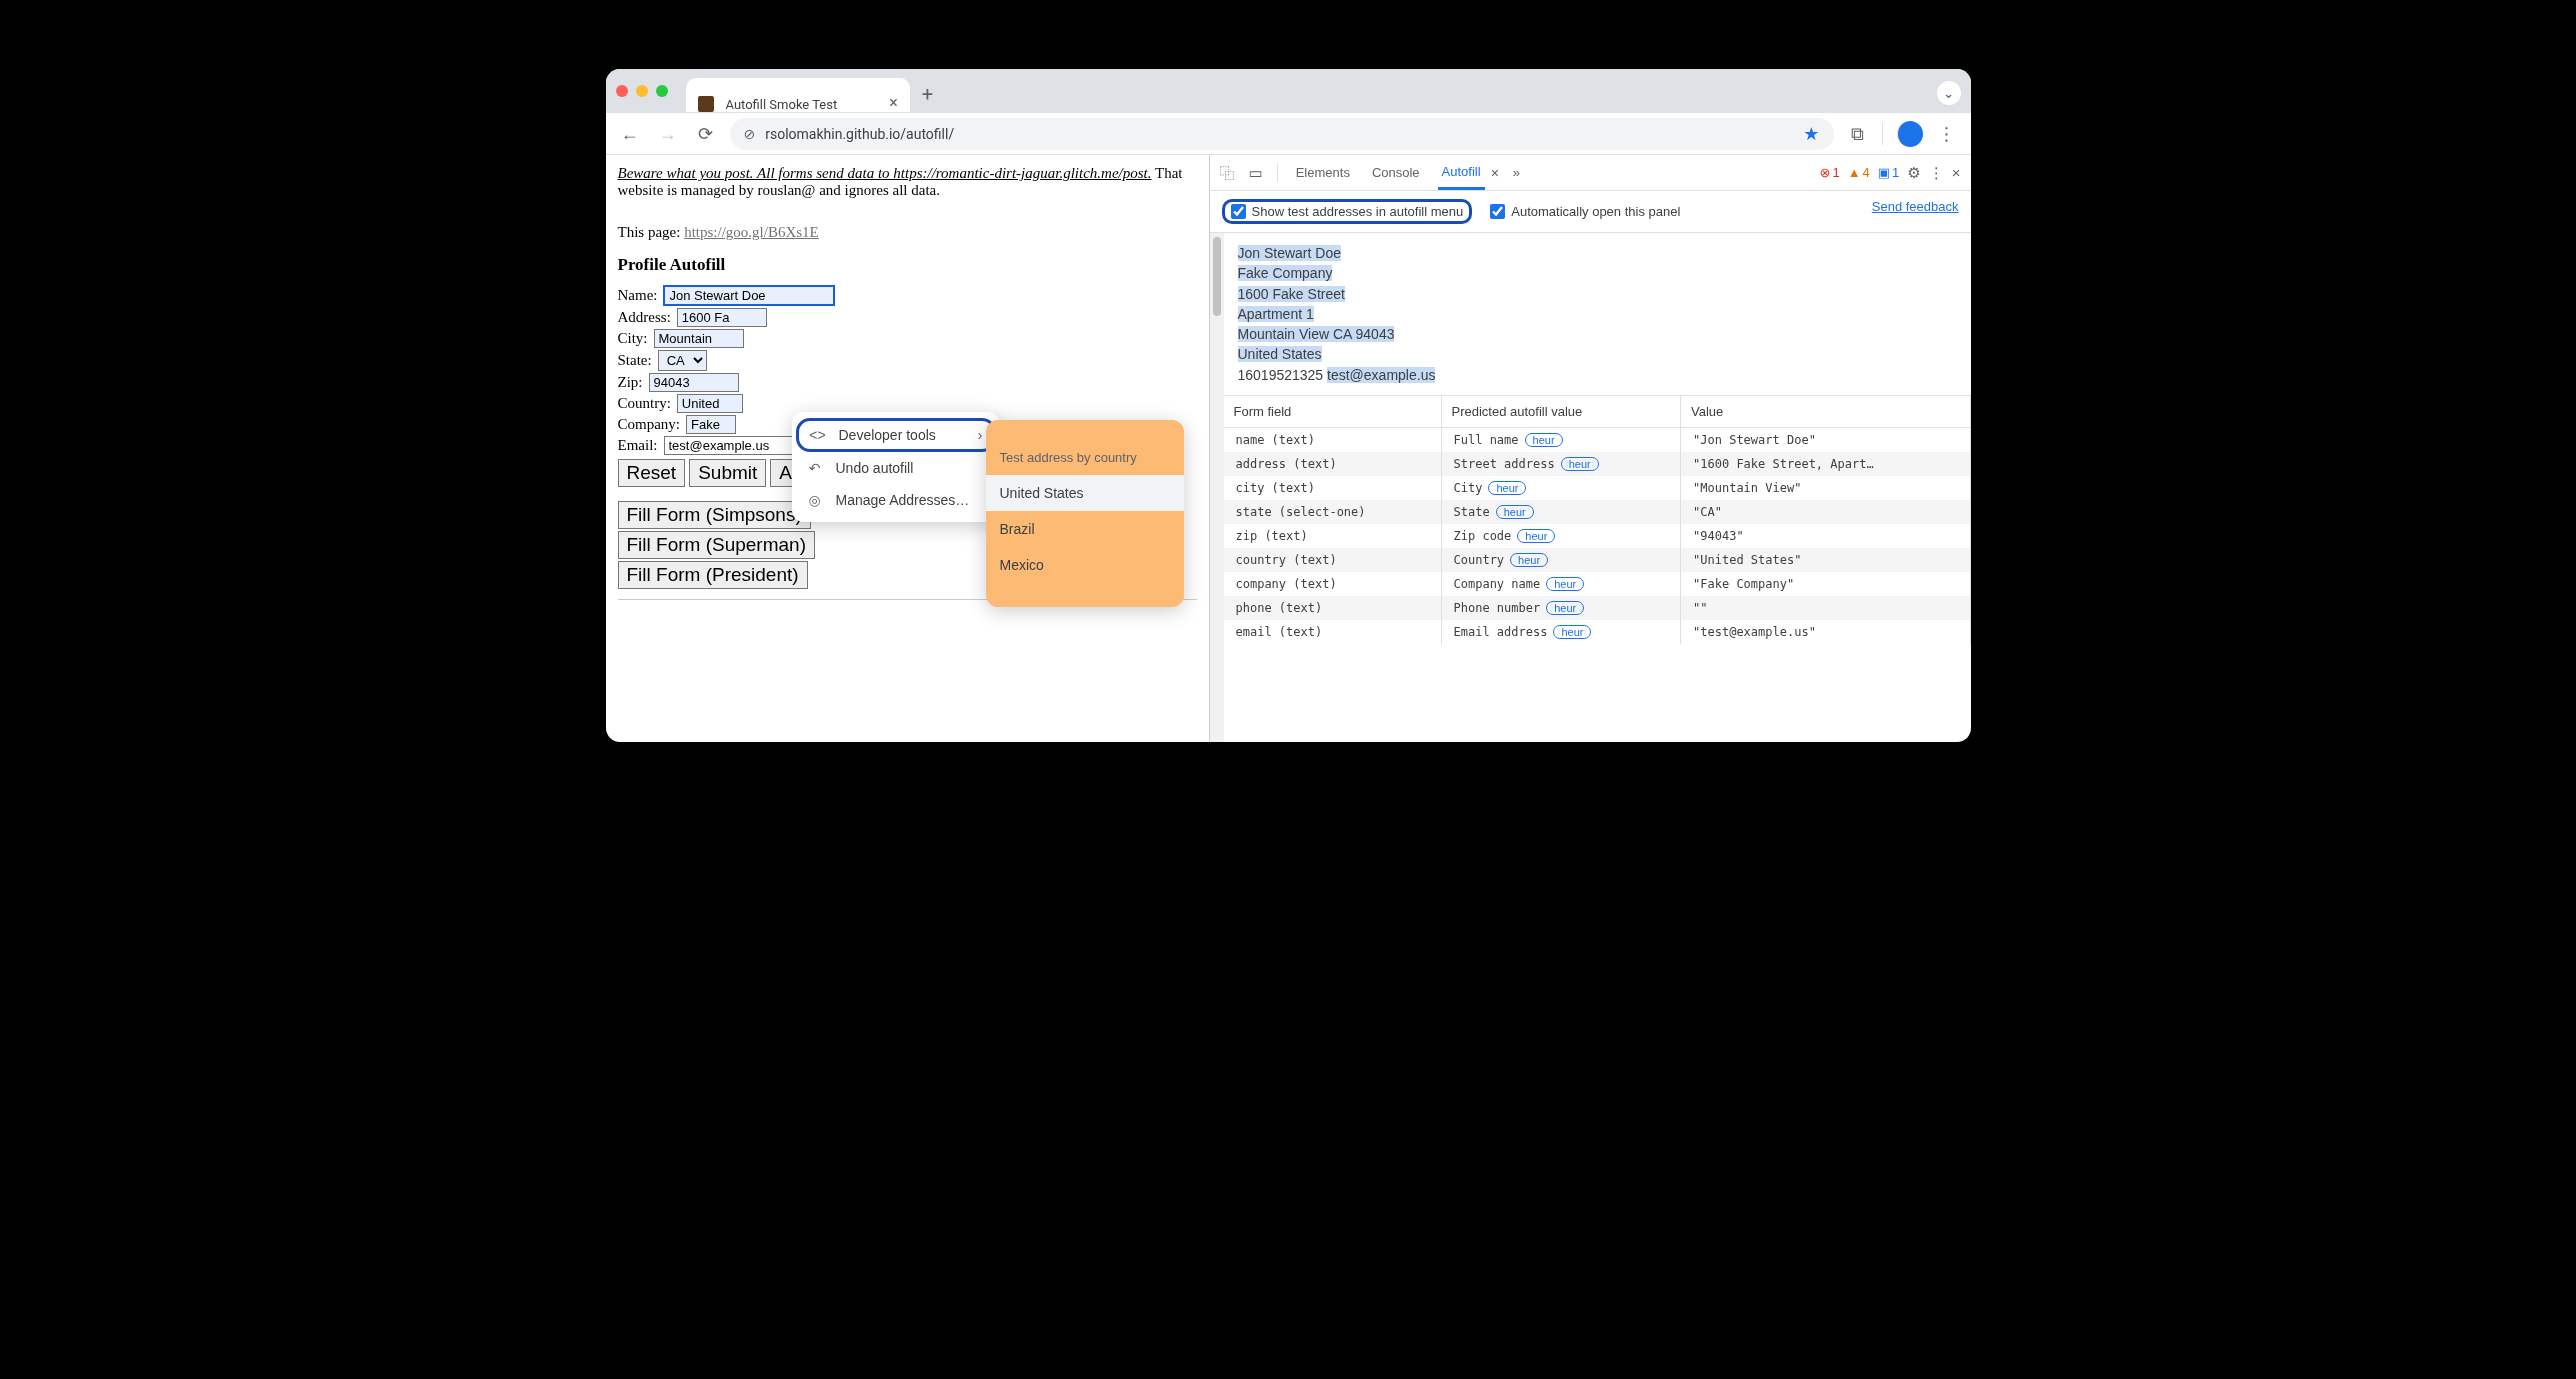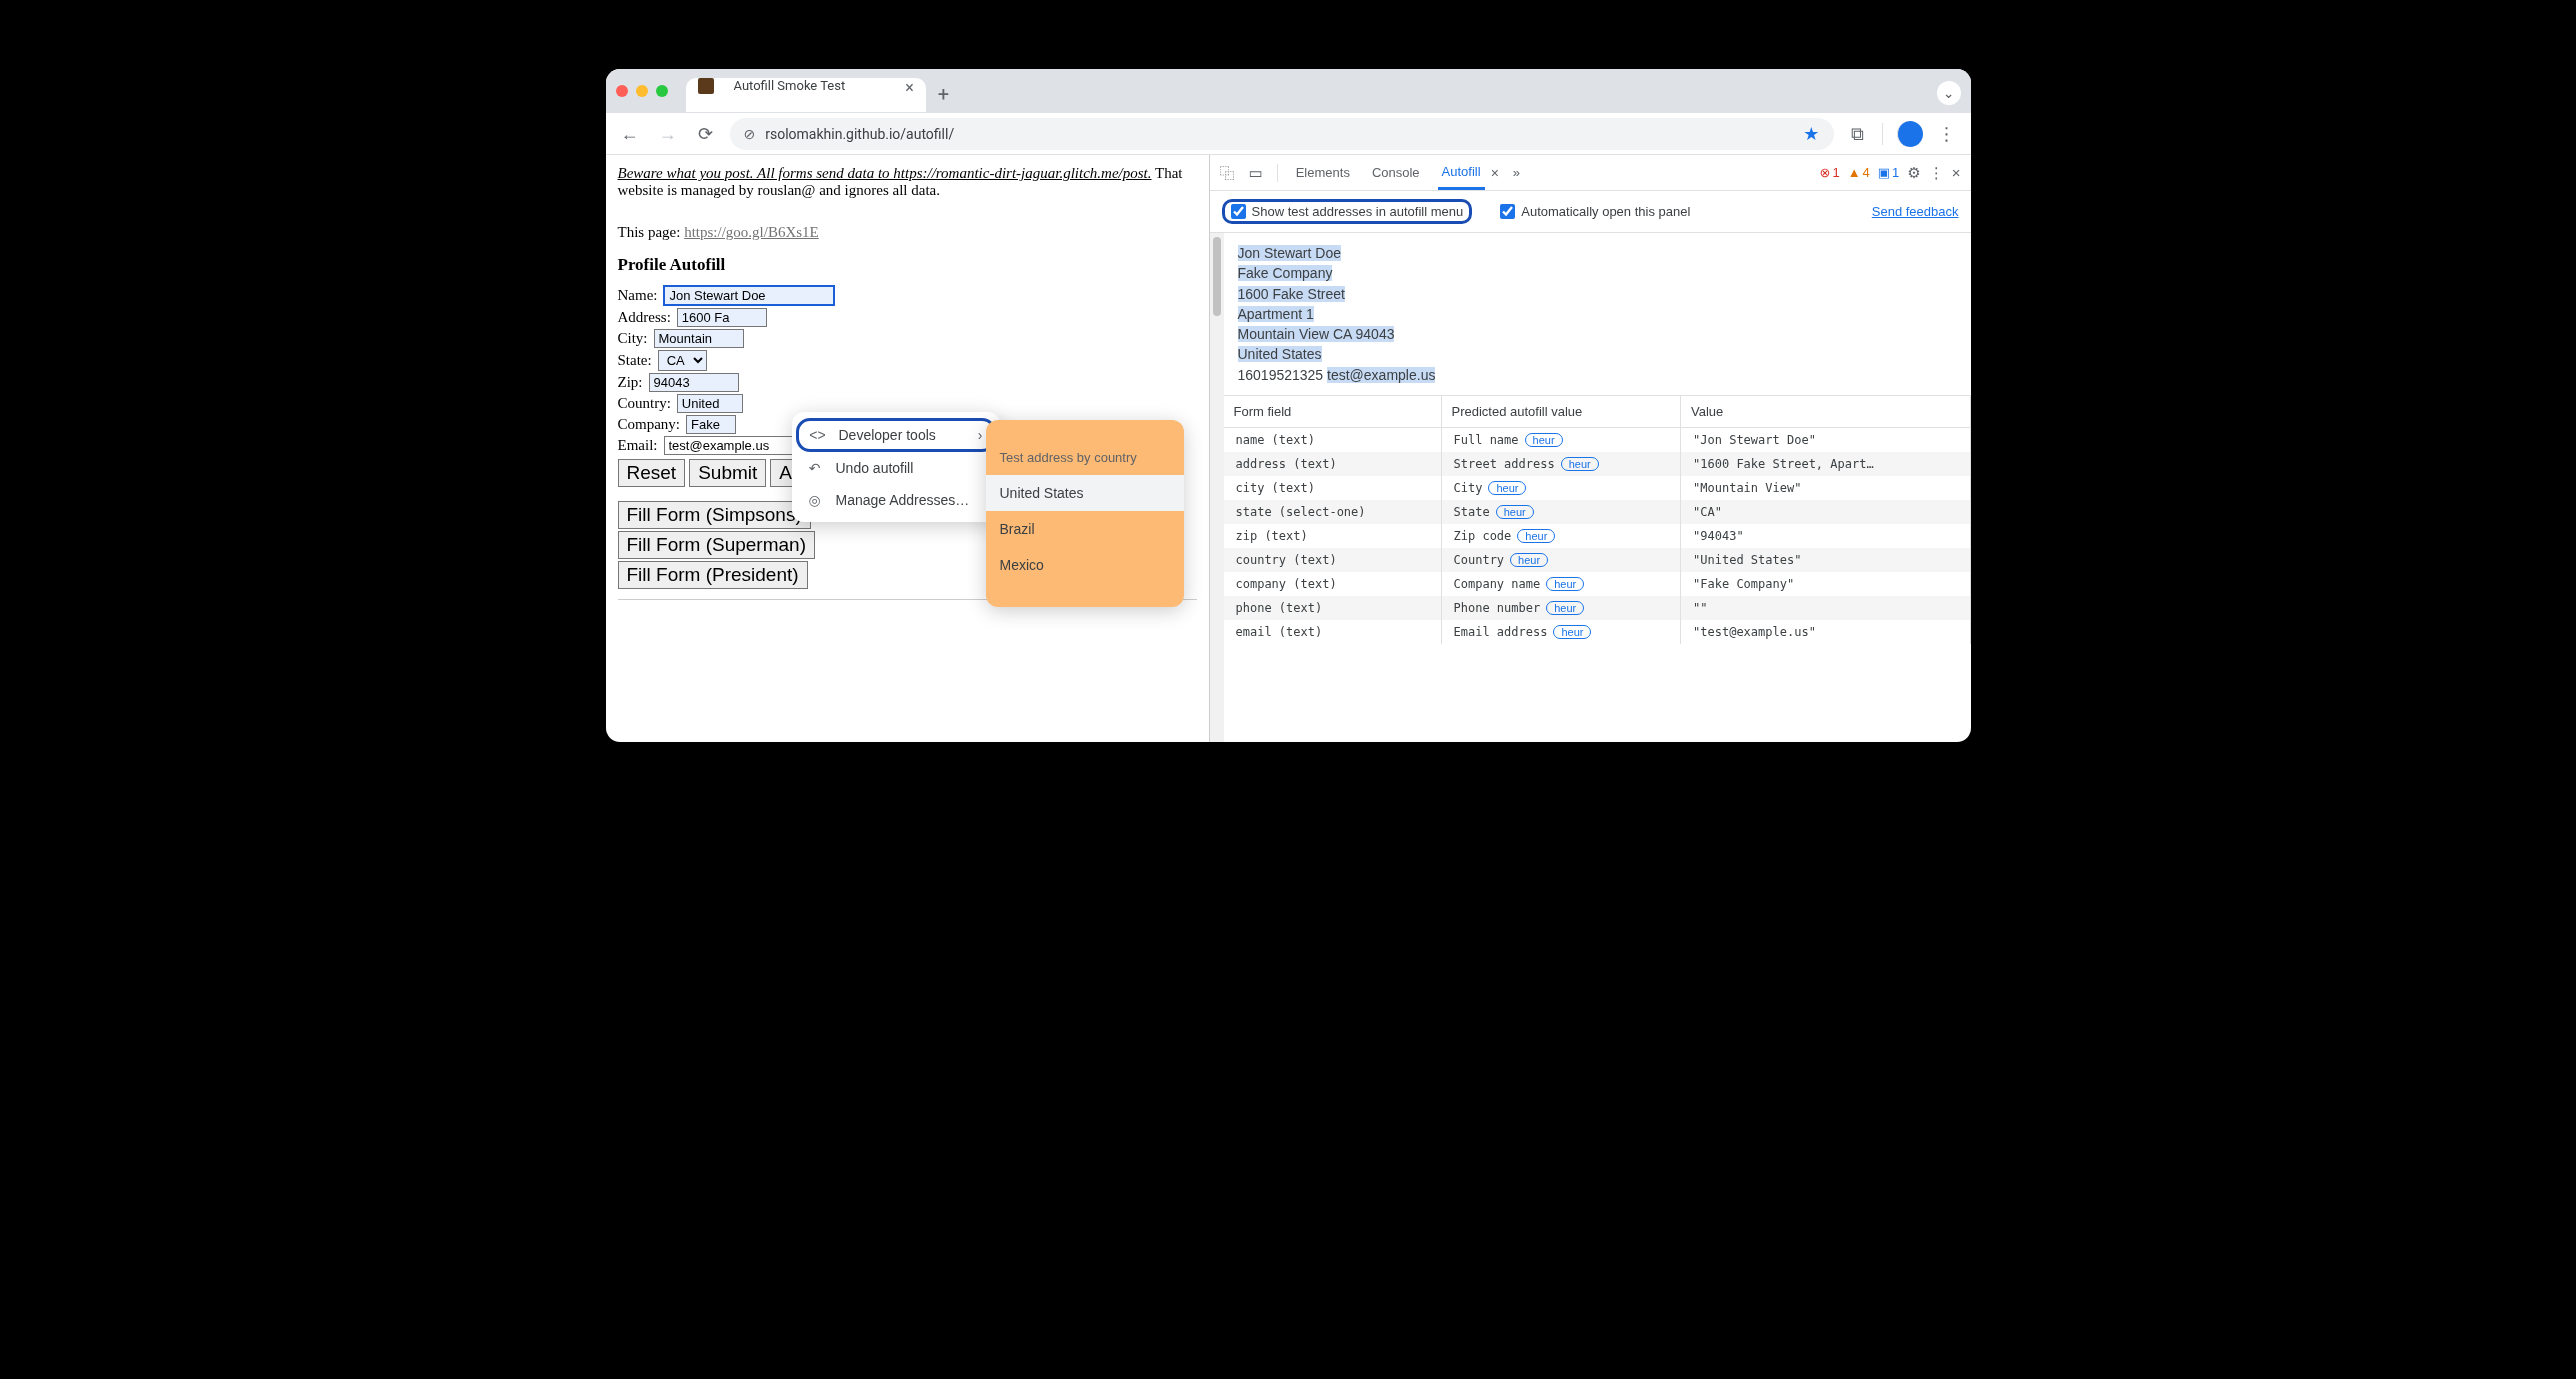--- a/index.html
+++ b/index.html
@@ -4,21 +4,21 @@
 <style>
 * { box-sizing: border-box; margin: 0; padding: 0; }
 body { background: #000; font-family: -apple-system, BlinkMacSystemFont, "Segoe UI", Roboto, sans-serif; width: 2576px; height: 1379px; display: flex; align-items: flex-start; justify-content: center; padding-top: 69px; }
 .browser-window { width: 1365px; height: 673px; background: #fff; border-radius: 14px; overflow: hidden; display: flex; flex-direction: column; box-shadow: 0 10px 40px rgba(0,0,0,0.5); }
 .tab-strip { height: 44px; background: #dee1e6; display: flex; align-items: center; padding: 0 10px; position: relative; }
 .traffic-lights { display: flex; gap: 8px; margin-right: 18px; }
 .tlight { width: 12px; height: 12px; border-radius: 50%; }
 .tred { background: #ff5f57; }
 .tyellow { background: #febc2e; }
 .tgreen { background: #28c840; }
-.tab { background: #fff; border-radius: 10px 10px 0 0; height: 34px; padding: 0 12px; display: flex; align-items: flex-start; gap: 20px; font-size: 13px; color: #3c4043; margin-top: 8px; }
+.tab { background: #fff; border-radius: 10px 10px 0 0; height: 34px; padding: 0 12px; display: flex; align-items: flex-end; gap: 12px; font-size: 13px; color: #3c4043; margin-top: 8px; }
 .favicon { width: 16px; height: 16px; background: #5a3a1a; border-radius: 2px; }
 .tab-close { color: #5f6368; font-size: 16px; margin-left: 40px; cursor: pointer; }
 .new-tab { color: #5f6368; font-size: 20px; margin-left: 12px; margin-top: 6px; cursor: pointer; }
 .chev-down { margin-left: auto; width: 24px; height: 24px; border-radius: 50%; background: #fff; display: flex; align-items: center; justify-content: center; font-size: 14px; color: #5f6368; margin-top: 4px; }
 .toolbar { height: 42px; background: #fff; display: flex; align-items: center; padding: 0 10px; gap: 10px; border-bottom: 1px solid #e0e0e0; }
 .nav-btn { width: 28px; height: 28px; display: flex; align-items: center; justify-content: center; color: #5f6368; font-size: 18px; border-radius: 50%; cursor: pointer; }
 .nav-btn.disabled { color: #bdc1c6; }
 .omnibox { flex: 1; height: 32px; background: #f1f3f4; border-radius: 16px; display: flex; align-items: center; padding: 0 14px; gap: 10px; font-size: 14px; color: #3c4043; }
 .omni-icon { font-size: 14px; color: #5f6368; }
 .star { color: #1a73e8; margin-left: auto; font-size: 18px; }
@@ -51,21 +51,21 @@
 .dt-tabs { height: 36px; display: flex; align-items: center; padding: 0 10px; gap: 14px; border-bottom: 1px solid #e0e0e0; }
 .dt-tool-icon { color: #5f6368; cursor: pointer; font-size: 15px; }
 .dt-tab { padding: 8px 4px; color: #5f6368; cursor: pointer; }
 .dt-tab.active { color: #1a73e8; border-bottom: 3px solid #1a73e8; margin-bottom: -1px; }
 .dt-close-x { color: #5f6368; font-size: 14px; margin-left: -8px; }
 .dt-overflow { color: #5f6368; }
 .dt-right { margin-left: auto; display: flex; align-items: center; gap: 8px; }
 .badge-err { color: #d93025; font-size: 13px; display: flex; align-items: center; gap: 2px; }
 .badge-warn { color: #e37400; font-size: 13px; display: flex; align-items: center; gap: 2px; }
 .badge-info { color: #1a73e8; font-size: 13px; display: flex; align-items: center; gap: 2px; }
-.dt-settings-row { padding: 8px 12px; display: flex; align-items: center; gap: 28px; border-bottom: 1px solid #e0e0e0; flex-wrap: wrap; }
+.dt-settings-row { padding: 8px 12px; display: flex; gap: 18px; border-bottom: 1px solid #e0e0e0; flex-wrap: wrap; }
 .chk-wrap { display: flex; align-items: center; gap: 6px; }
 .chk-wrap.highlighted { border: 3px solid #1a4db3; border-radius: 10px; padding: 2px 6px; }
 .chk-wrap input { width: 15px; height: 15px; accent-color: #1a73e8; }
 .feedback-link { color: #1a73e8; text-decoration: underline; margin-left: auto; cursor: pointer; }
 .dt-body { flex: 1; display: flex; overflow: hidden; }
 .dt-scroll-thumb { width: 14px; background: #f1f1f1; position: relative; }
 .dt-scroll-thumb::after { content: ''; position: absolute; left: 3px; top: 4px; width: 8px; height: 79px; background: #c1c1c1; border-radius: 4px; }
 .dt-main { flex: 1; overflow: auto; }
 .profile-block { padding: 10px 14px; font-size: 14px; line-height: 1.45; }
 .profile-block span.hl { background: #c8dbf5; }

